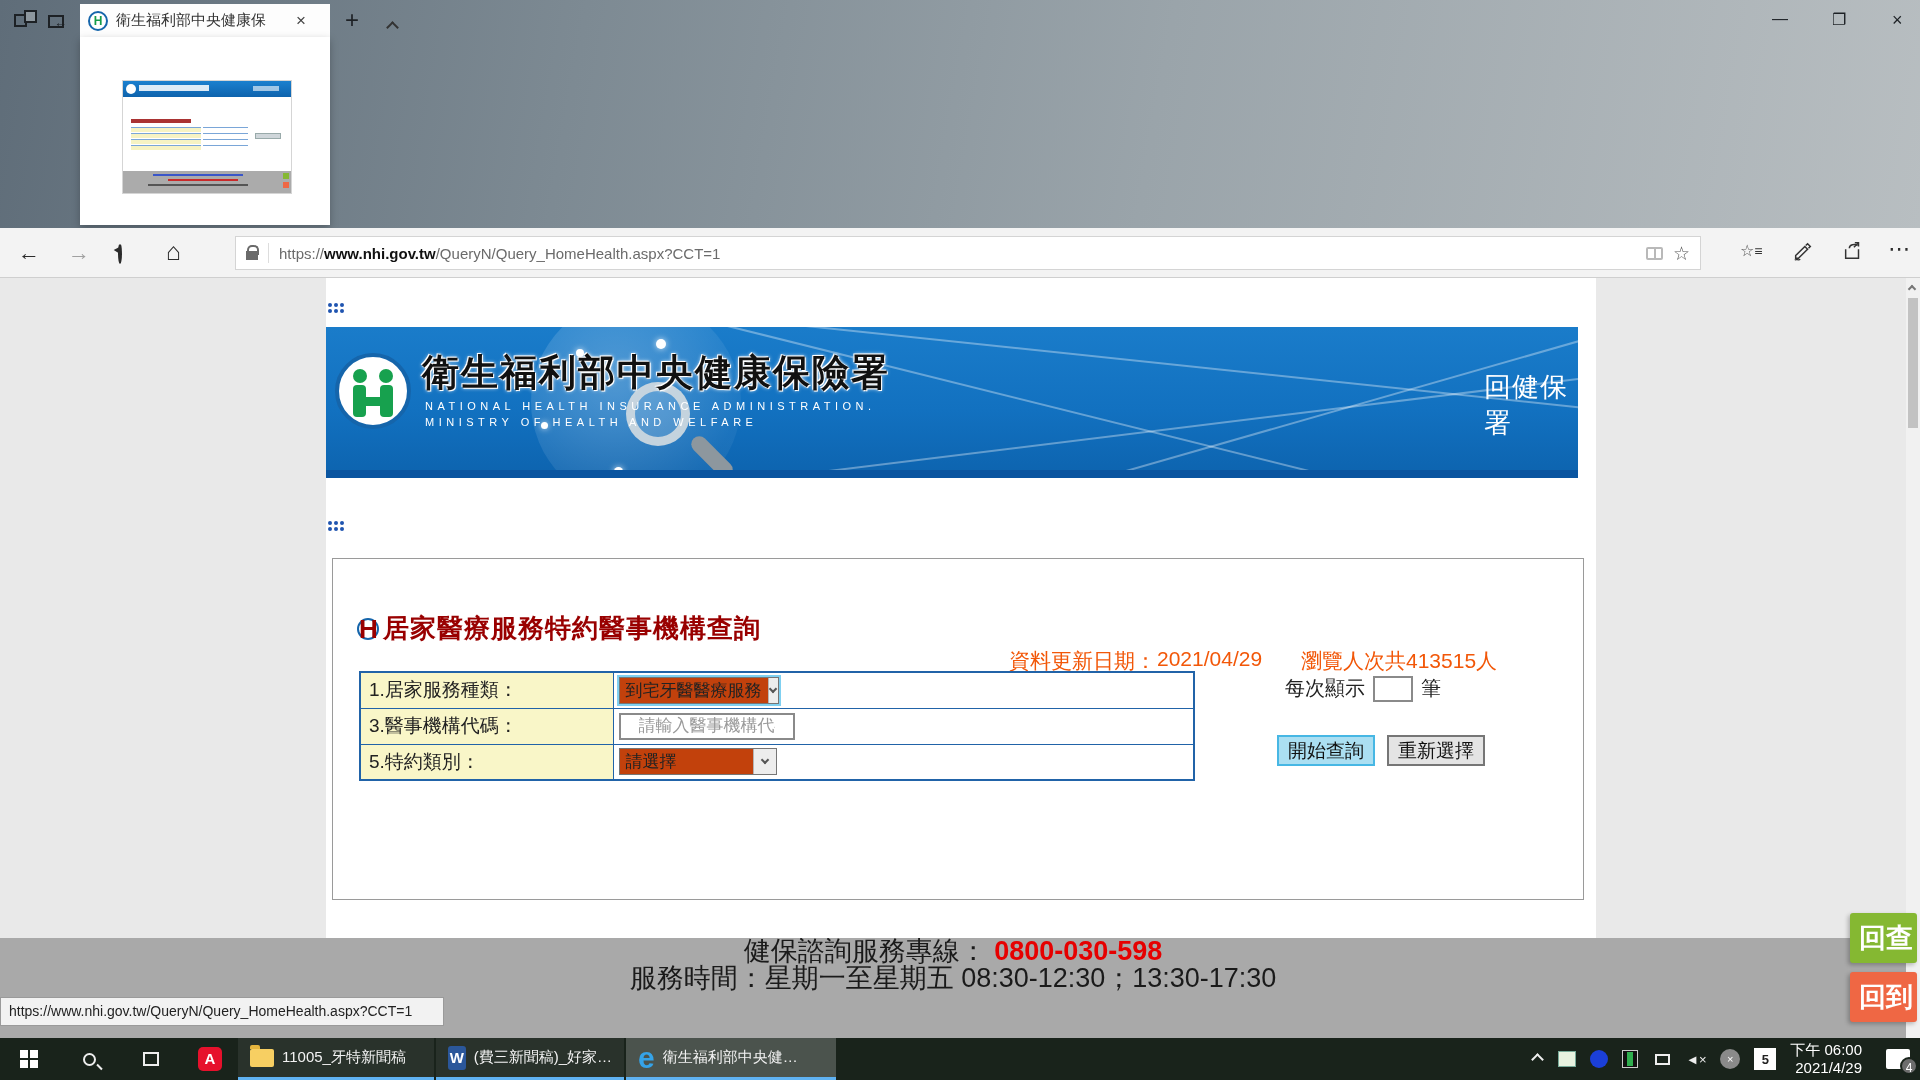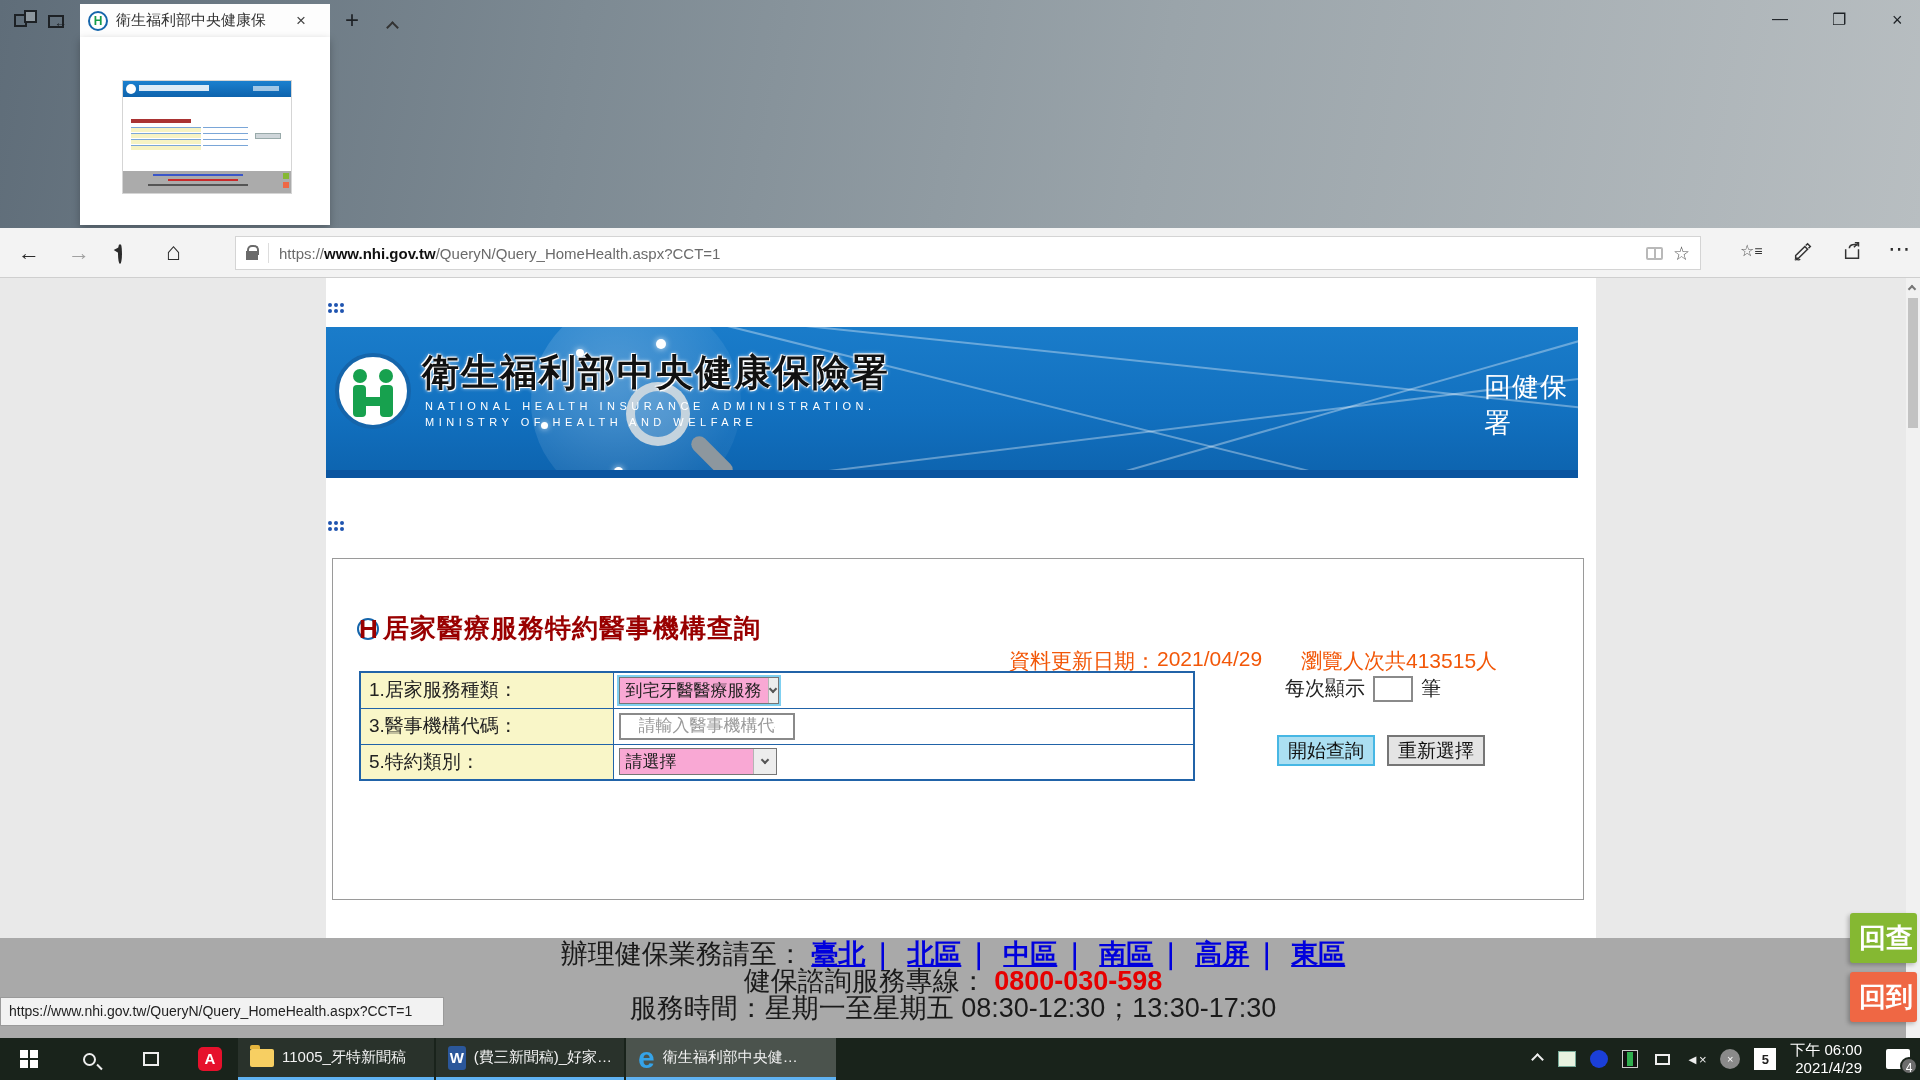--- a/index.html
+++ b/index.html
@@ -92,21 +92,21 @@
   #qbox { left:6px; top:280px; width:1252px; height:342px; border:1px solid #9a9a9a; background:#fff; }
   #qtitle { position:absolute; left:24px; top:52px; display:flex; gap:4px; align-items:center; }
   #qtitle span { font-size:26px; font-weight:700; color:#990000; letter-spacing:1px; }
   #info-line { position:absolute; left:0; top:88px; width:1230px; font-size:21px; color:#f25708; }
   #form-table { position:absolute; left:26px; top:112px; width:836px;
     border:2px solid #2163a8; border-collapse:collapse; }
   #form-table td { border:1px solid #2163a8; height:36px; font-size:19px; color:#222; }
   #form-table td.lbl { background:#f9f6c8; width:253px; padding-left:8px; }
   #form-table td.val { background:#fff; padding-left:5px; }
   .sel { display:inline-flex; align-items:center; height:27px; border:1px solid #767676;
-    background:#f9a8d4; font-size:17px; color:#222; vertical-align:middle; }
+    background:#c2410c; font-size:17px; color:#222; vertical-align:middle; }
   .sel .txt { padding:0 6px; flex:1; white-space:nowrap; }
   .sel .ab { width:23px; align-self:stretch; background:#ededed; border-left:1px solid #b5b5b5;
     display:flex; align-items:center; justify-content:center; }
   .sel .ab .chev { width:6px; height:6px; border-color:#555; transform:rotate(45deg); margin-top:-3px;}
   .sel.focus { outline:2px solid #7fd0f1; }
   .tin { height:27px; border:2px solid #8a8a8a; font-size:17px; padding:0 18px;
     font-family:inherit; color:#15803d; }
   .tin::placeholder { color:#9a9a9a; }
   #perpage { position:absolute; left:952px; top:116px; font-size:20px; color:#222;
     display:flex; align-items:center; gap:8px; }
@@ -354,29 +354,20 @@
         <span>筆</span>
       </div>
       <div id="btns">
         <button id="btn-search" class="qbtn">開始查詢</button>
         <button id="btn-reset" class="qbtn">重新選擇</button>
       </div>
     </div>
   </div>
 
   <div id="footer" class="abs">
-    <div style="margin-top:3px">
-      <span>辦理健保業務請至：</span>
-      <a>臺北</a><span class="sep">｜</span>
-      <a>北區</a><span class="sep">｜</span>
-      <a>中區</a><span class="sep">｜</span>
-      <a>南區</a><span class="sep">｜</span>
-      <a>高屏</a><span class="sep">｜</span>
-      <a>東區</a>
-    </div>
     <div>
       <span>健保諮詢服務專線：</span>
       <span class="red">0800-030-598</span>
     </div>
     <div>服務時間：星期一至星期五 08:30-12:30；13:30-17:30</div>
   </div>
 
   <div id="status-tip" class="abs">https://www.nhi.gov.tw/QueryN/Query_HomeHealth.aspx?CCT=1</div>
 
   <div id="qnav-green" class="abs qnav">回查</div>

